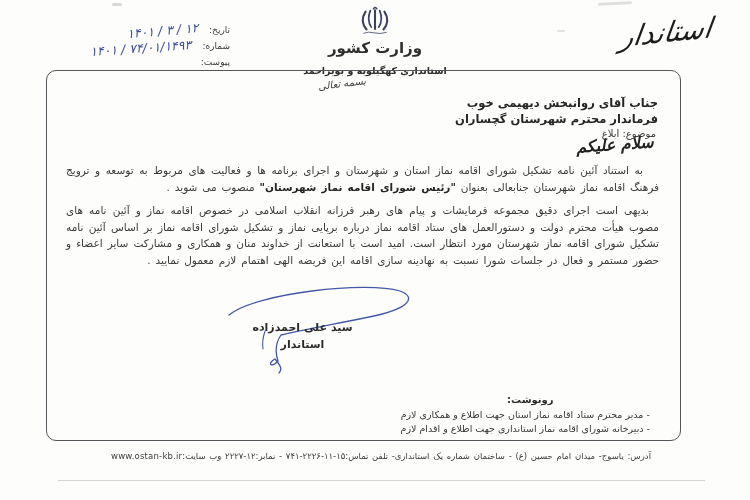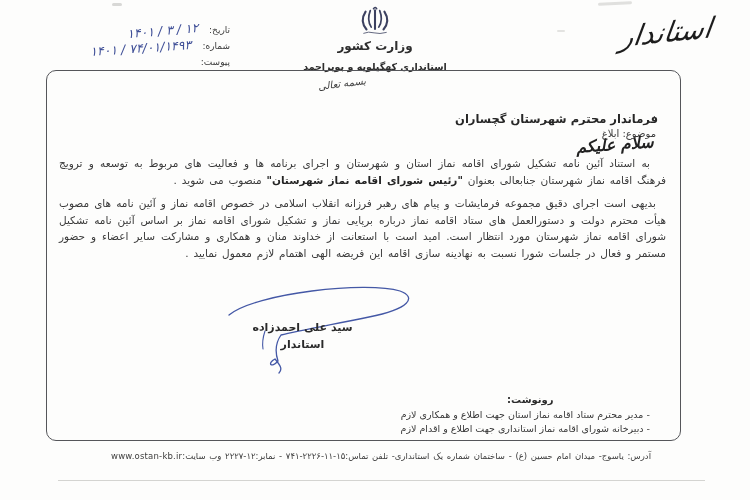--- a/index.html
+++ b/index.html
@@ -26,21 +26,21 @@
     color:#3f4f97;margin-left:4px;margin-right:6px;
     transform:rotate(-4deg);transform-origin:right center;
   }
   .meta-row.r1 .meta-value{transform:rotate(-5deg) translatey(-1px);}
 
   
   .letterhead{
     position:absolute;left:295px;top:5px;width:160px;text-align:center;
   }
   .emblem{display:block;margin:0 auto;}
-  .ministry{font-size:12px;font-weight:bold;color:#2e2e2e;margin-top:2px;}
+  .ministry{font-size:15px;font-weight:bold;color:#2e2e2e;margin-top:2px;}
   .governorate{font-size:9.5px;font-weight:bold;color:#2e2e2e;margin-top:8px;}
 
   
   .governor-script{
     position:absolute;right:38px;top:16px;
     font-size:28px;font-style:italic;font-weight:500;color:#1c1c1c;
     transform:rotate(-6deg) skewX(-14deg);
     letter-spacing:1px;
   }
 
@@ -63,21 +63,21 @@
   }
   .recipient-name{position:absolute;top:25px;right:22px;font-size:11.5px;font-weight:bold;color:#262626;}
   .recipient-title{position:absolute;top:41px;right:22px;font-size:11.5px;font-weight:bold;color:#262626;}
   .subject-line{position:absolute;top:57px;right:24px;font-size:10px;color:#383838;}
   .salutation{
     position:absolute;top:64px;right:26px;
     font-size:16px;font-weight:bold;font-style:italic;color:#222;
     transform:rotate(-4deg);
   }
   .para{
-    position:absolute;right:14px;left:12px;margin:0;
+    position:absolute;right:14px;left:12px;margin:7px;
     font-size:10.5px;line-height:16.5px;
     text-align:justify;color:#3a3a3a;
     word-spacing:1.5px;
   }
   .para.p1{top:84px;text-indent:16px;}
   .para.p2{top:124px;text-indent:10px;}
   .para b{color:#242424;}
 
   
   .signature-svg{position:absolute;top:208px;left:172px;}
@@ -135,20 +135,21 @@
     </svg>
     <div class="ministry">وزارت کشور</div>
     <div class="governorate">استانداری کهگیلویه و بویراحمد</div>
   </div>
 
   <div class="governor-script">استاندار</div>
 
   <div class="letter-box">
     <div class="basmala">بسمه تعالی</div>
 
+    <div class="recipient-name">جناب آقای روانبخش دیهیمی خوب</div>
     <div class="recipient-title">فرماندار محترم شهرستان گچساران</div>
     <div class="subject-line">موضوع: ابلاغ</div>
     <div class="salutation">سلام علیکم</div>
 
     <p class="para p1"><span>به استناد آئین نامه تشکیل شورای اقامه نماز استان و شهرستان و اجرای برنامه ها و فعالیت های مربوط به توسعه و ترویج فرهنگ اقامه نماز شهرستان جنابعالی بعنوان </span><b>"رئیس شورای اقامه نماز شهرستان"</b><span> منصوب می شوید .</span></p>
 
     <p class="para p2">بدیهی است اجرای دقیق مجموعه فرمایشات و پیام های رهبر فرزانه انقلاب اسلامی در خصوص اقامه نماز و آئین نامه های مصوب هیأت محترم دولت و دستورالعمل های ستاد اقامه نماز درباره برپایی نماز و تشکیل شورای اقامه نماز بر اساس آئین نامه تشکیل شورای اقامه نماز شهرستان مورد انتظار است. امید است با استعانت از خداوند منان و همکاری و مشارکت سایر اعضاء و حضور مستمر و فعال در جلسات شورا نسبت به نهادینه سازی اقامه این فریضه الهی اهتمام لازم معمول نمایید .</p>
 
     <svg class="signature-svg" width="205" height="95" viewBox="0 0 205 95" fill="none">
       <path d="M10 36 C 36 14, 148 2, 181 12 C 198 18, 191 30, 150 38 C 116 45, 78 52, 62 56

